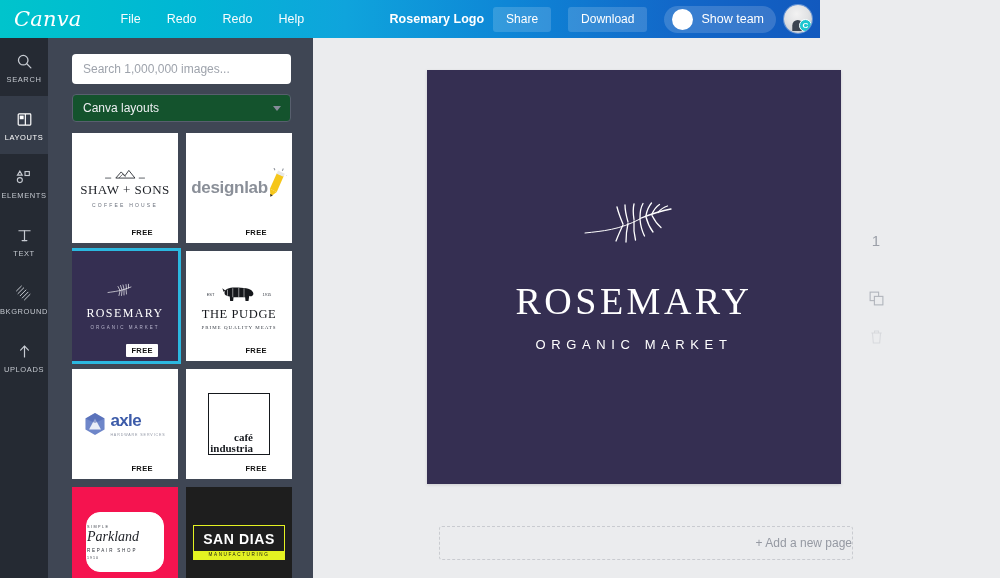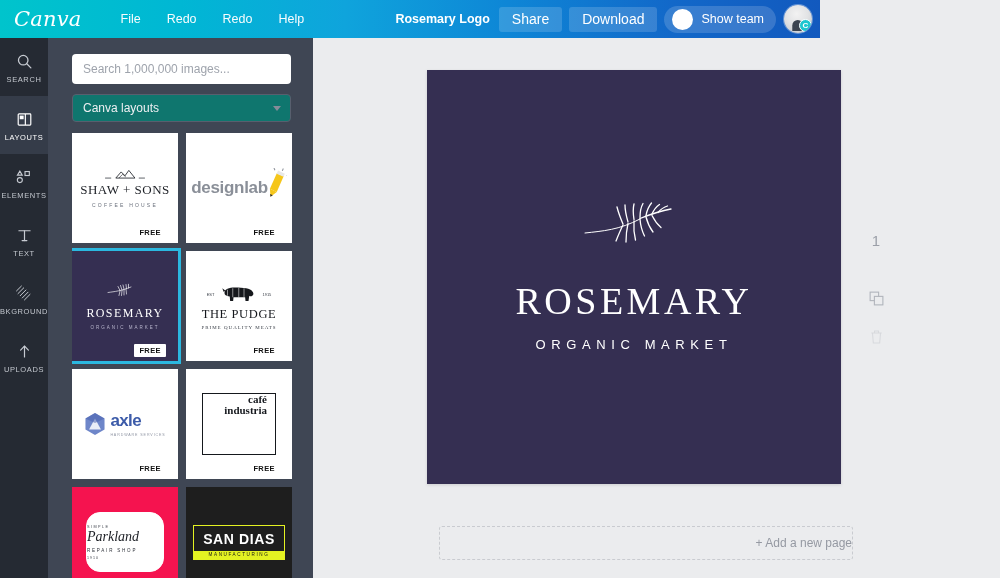--- a/index.html
+++ b/index.html
@@ -27,22 +27,22 @@
     color:#fff; font-size:12.5px; padding:5px 13px; cursor:pointer;
     opacity:.97; border-radius:3px; white-space:nowrap;
   }
 
   .header-right{ position:absolute; right:0; top:0; height:38px; display:flex; align-items:center; }
   .doc-title{
     color:#fff; font-size:12.5px; font-weight:bold; margin-right:9px; white-space:nowrap;
   }
   .hbtn{
     height:25px; padding:0 13px; display:flex; align-items:center; justify-content:center;
-    background:rgba(255,255,255,.16); color:#fff; font-size:14px;
-    border-radius:3px; margin-right:7px; cursor:pointer; white-space:nowrap;
+    background:rgba(255,255,255,.16); color:#fff; font-size:12px;
+    border-radius:3px; margin-right:17px; cursor:pointer; white-space:nowrap;
   }
   .showteam{
     height:27px; display:flex; align-items:center; background:rgba(255,255,255,.16);
     border-radius:14px; padding:0 12px 0 8px; margin-right:8px; cursor:pointer;
   }
   .showteam .tdot{
     width:21px; height:21px; border-radius:50%; background:#fff; margin-right:8px; flex:none;
   }
   .showteam span{ color:#fff; font-size:12.5px; white-space:nowrap; }
   .avatar{
@@ -86,41 +86,41 @@
   }
   .search-wrap{ padding:16px 20px 0 24px; }
   .search-input{
     width:219px; height:30px; border-radius:4px; border:none; background:#fff;
     padding:0 11px; font-size:12px; color:#5a5f6b; font-family:"Liberation Sans", sans-serif;
     outline:none;
   }
   .search-input::placeholder{ color:#9ea3ac; }
   .dropdown{
     margin:10px 20px 0 24px; width:219px; height:28px; border-radius:4px;
-    border:1px solid #585F6E; background:#0f766e; display:flex; align-items:center;
+    border:1px solid #585F6E; background:#14532d; display:flex; align-items:center;
     padding:0 10px; cursor:pointer; position:relative;
   }
   .dropdown .dtext{ font-size:12px; color:#EDEFF2; }
   .dropdown .caret{
     position:absolute; right:9px; width:0; height:0;
     border-left:4.5px solid transparent; border-right:4.5px solid transparent;
     border-top:5px solid #858C99;
   }
   .grid{
     margin:11px 0 0 24px; width:220px; height:450px;
     display:flex; flex-wrap:wrap; gap:8px; align-content:flex-start;
     overflow:hidden;
   }
   .thumb{
     position:relative; width:106px; height:110px; background:#fff;
     cursor:pointer; overflow:hidden; flex:none;
   }
   .thumb.sel{ outline:3px solid #2BB8E0; outline-offset:0; }
   .free-tag{
-    position:absolute; right:12px; bottom:4px; background:#fff; color:#111;
+    position:absolute; right:20px; bottom:4px; background:#fff; color:#111;
     font-size:7.5px; font-weight:bold; letter-spacing:.4px; padding:2px 5px;
     border-radius:1px; z-index:4;
   }
   .thumb-inner{
     position:absolute; inset:0; display:flex; flex-direction:column;
     align-items:center; justify-content:center; text-align:center;border-radius:6px;
   }
 
   
   .t-shaw-name{ font-family:"Liberation Serif", serif; font-size:13px; letter-spacing:.5px; color:#1d2026; }
@@ -381,22 +381,22 @@
               <div class="t-axle">axle</div>
               <div class="t-axle-sub">HARDWARE SERVICES</div>
             </div>
           </div>
         </div>
         <div class="free-tag">FREE</div>
       </div>
 
       <div class="thumb">
         <div class="thumb-inner">
-          <div style="border:1.4px solid #15181d;width:74px;height:62px;display:flex;
-                      align-items:flex-start;justify-content:flex-end;padding-right:8px;">
+          <div style="border:1.4px solid #15181d;width:62px;height:62px;display:flex;
+                      align-items:flex-end;justify-content:flex-end;padding-right:16px;">
             <div>
               <div class="t-cafe">café</div>
               <div class="t-cafe">industria</div>
             </div>
           </div>
         </div>
         <div class="free-tag">FREE</div>
       </div>
 
       <div class="thumb" style="background:#F5134F;">

